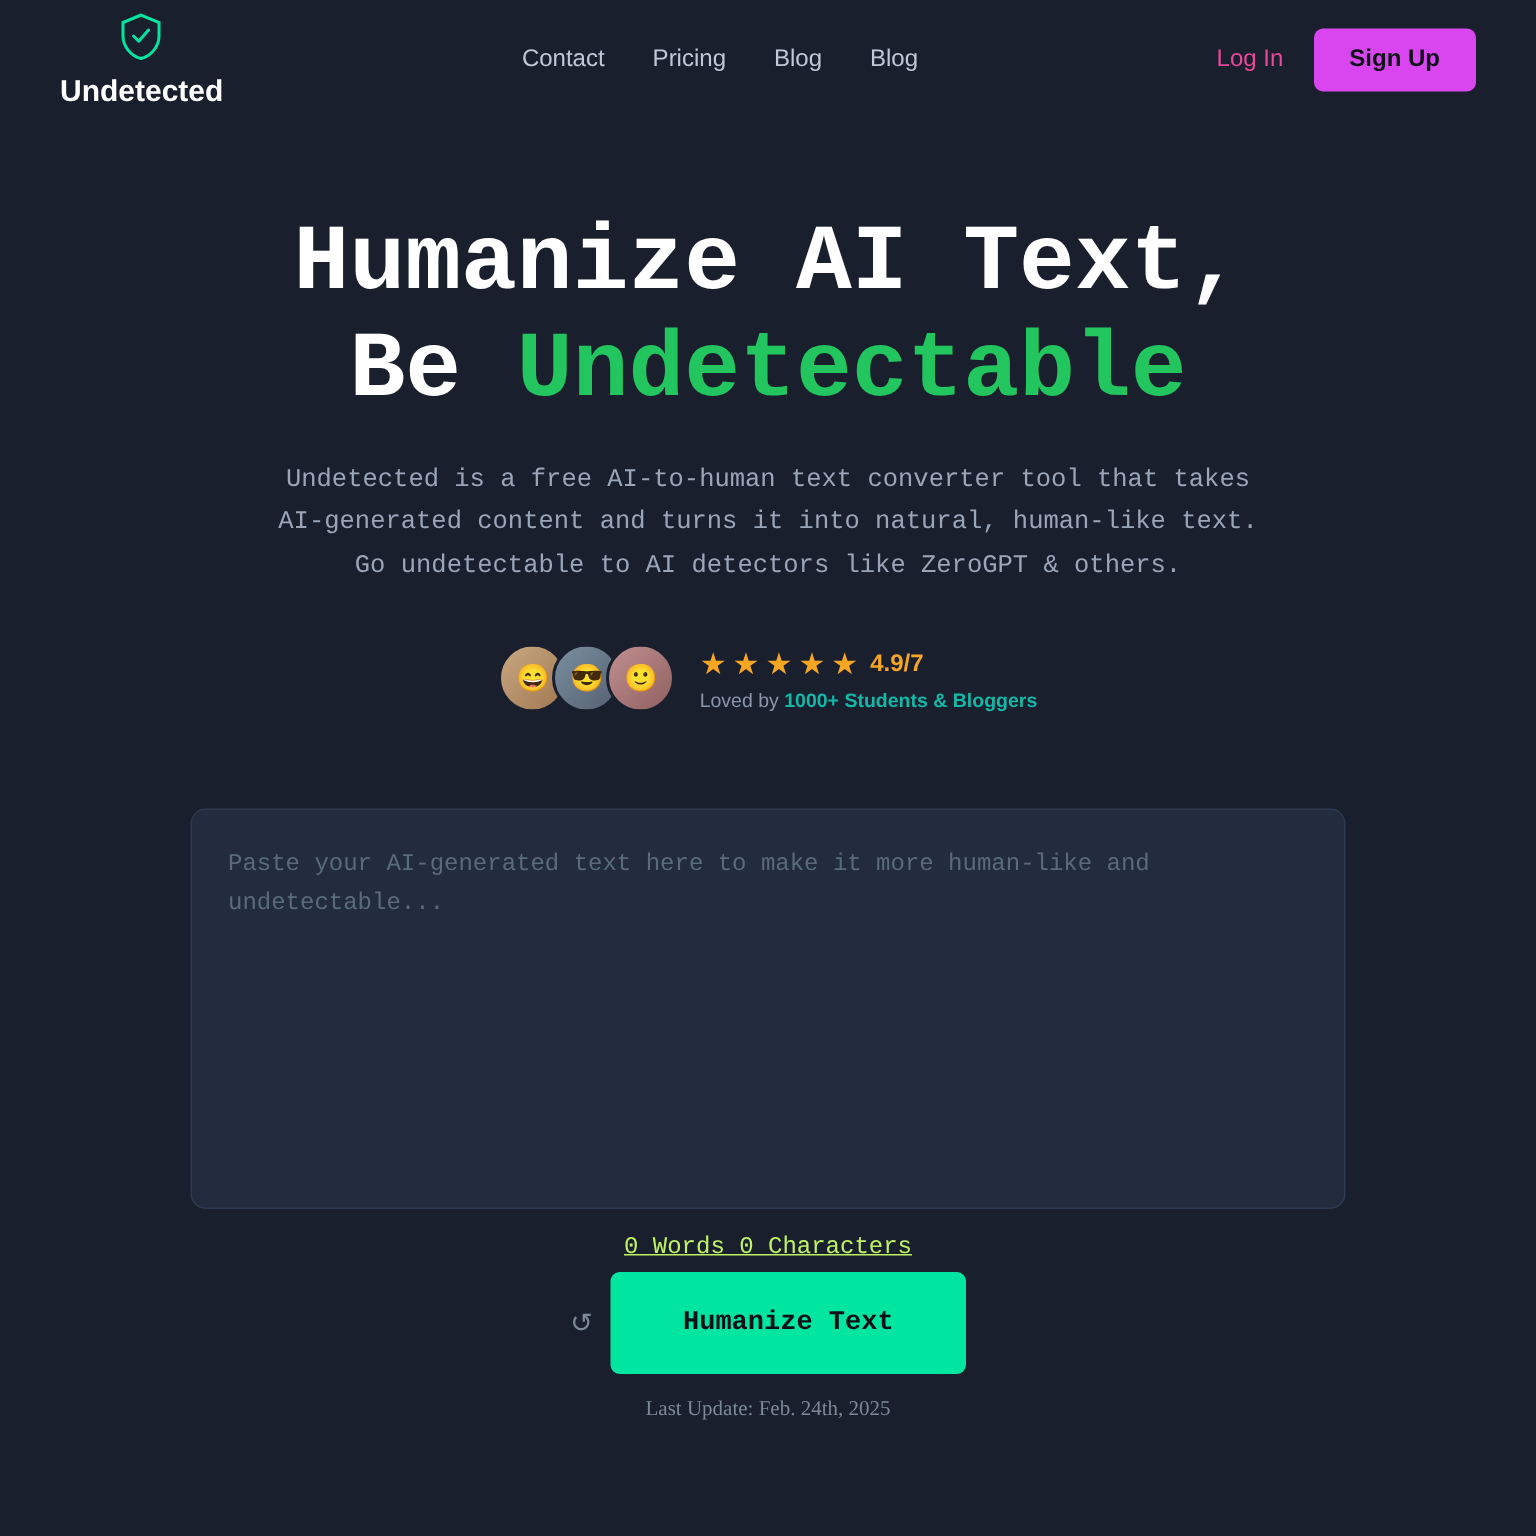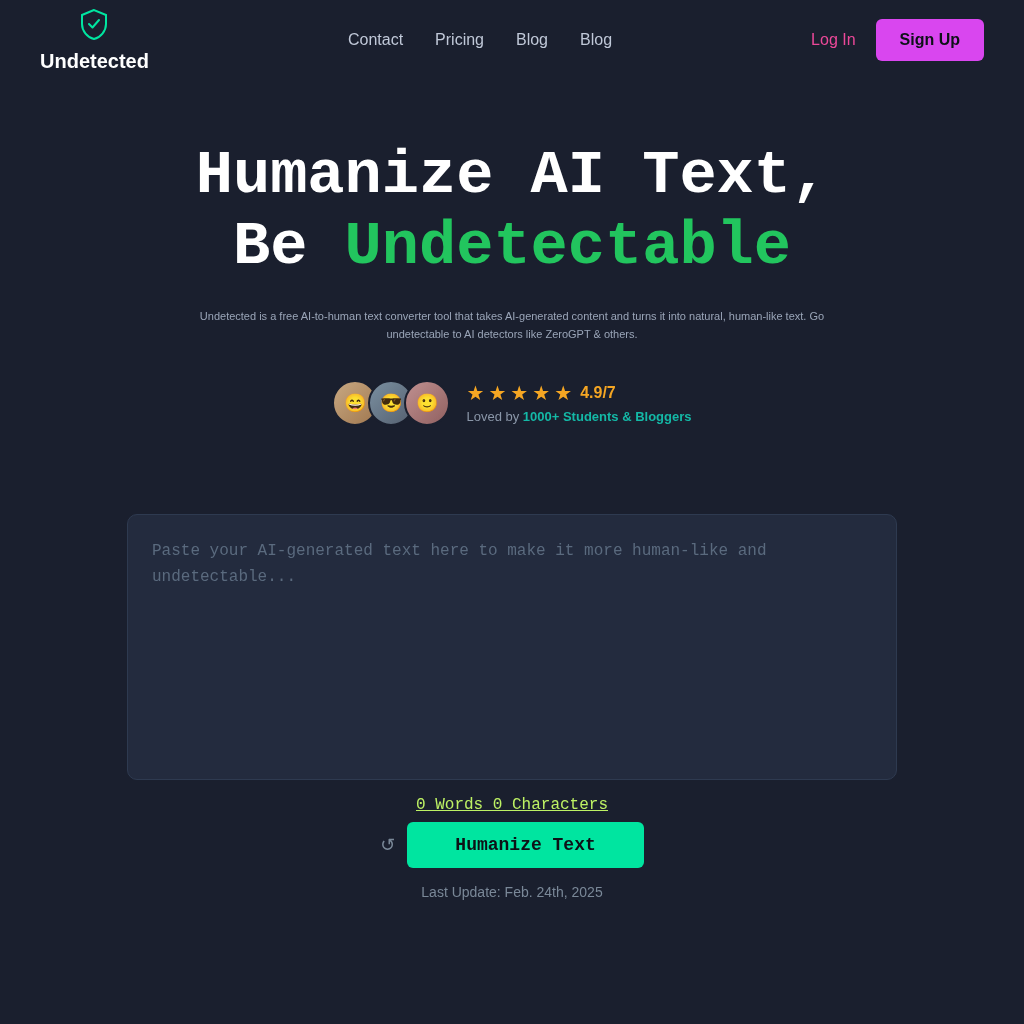--- a/index.html
+++ b/index.html
@@ -82,43 +82,43 @@
       border-radius: 6px;
       padding: 12px 24px;
       font-size: 16px;
       font-weight: 700;
       cursor: pointer;
     }
 
     
     .hero {
       text-align: center;
-      padding: 60px 40px 40px;
+      padding: 60px 40px 16px;
     }
 
     .hero-title {
       font-size: 62px;
       font-weight: 800;
       color: #ffffff;
       line-height: 1.15;
       font-family: 'Courier New', monospace;
       margin-bottom: 24px;
     }
 
     .hero-title-accent {
       color: #22c55e;
     }
 
     .hero-description {
-      font-size: 11px;
+      font-size: 17px;
       color: #9aa5b8;
       line-height: 1.7;
       max-width: 660px;
       margin: 0 auto 36px;
-      font-family: Liberation Sans, sans-serif;
+      font-family: Liberation Mono, monospace;
     }
 
     
     .social-proof {
       display: flex;
       align-items: center;
       justify-content: center;
       gap: 16px;
       margin-bottom: 48px;
     }
@@ -243,32 +243,32 @@
       color: #7a8898;
       font-size: 18px;
       cursor: pointer;
     }
 
     .btn-humanize {
       background-color: #00e5a0;
       color: #0d1117;
       border: none;
       border-radius: 6px;
-      padding: 13px 48px;
+      padding: 24px 48px;
       font-size: 18px;
       font-weight: 700;
       cursor: pointer;
       font-family: 'Courier New', monospace;
     }
 
     .last-update {
       text-align: center;
       color: #7a8898;
       font-size: 14px;
-      font-family: Liberation Sans, sans-serif;
+      font-family: Liberation Serif, serif;
       margin-top: 16px;
     }
   </style>
 </head>
 <body>
 
 <nav>
   <a class="nav-logo" href="#">
     <svg class="nav-logo-icon" viewBox="0 0 32 32" fill="none">
       <path d="M16 2L4 7v9c0 7 5.4 13.5 12 15 6.6-1.5 12-8 12-15V7L16 2z" stroke="#00e5a0" stroke-width="2" fill="none"></path>

